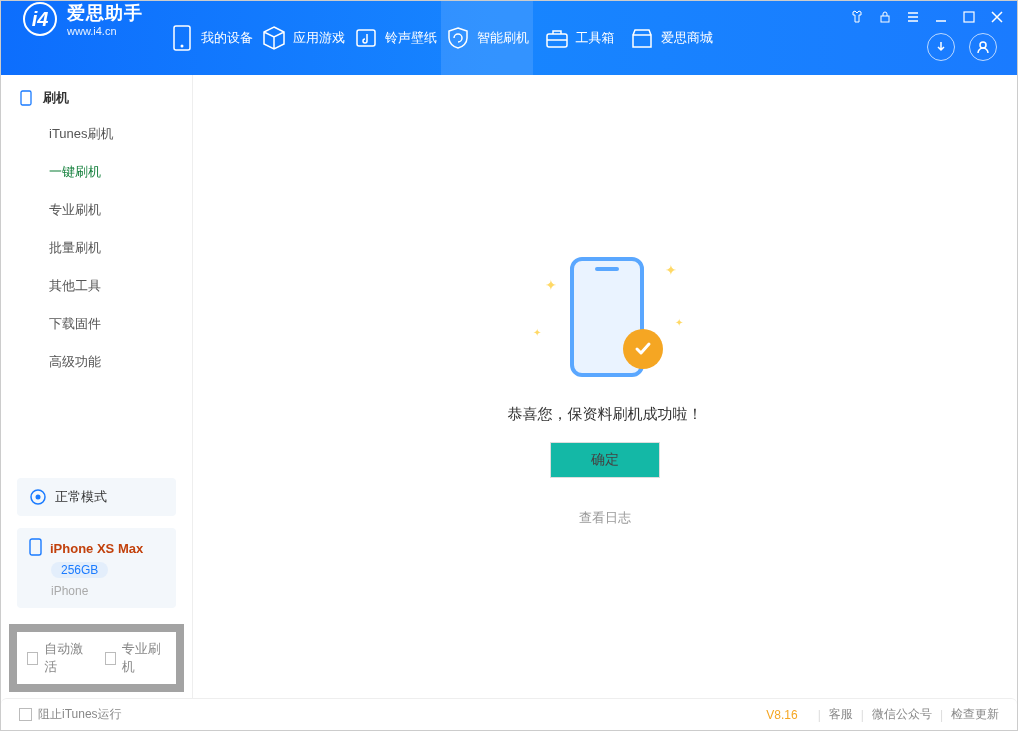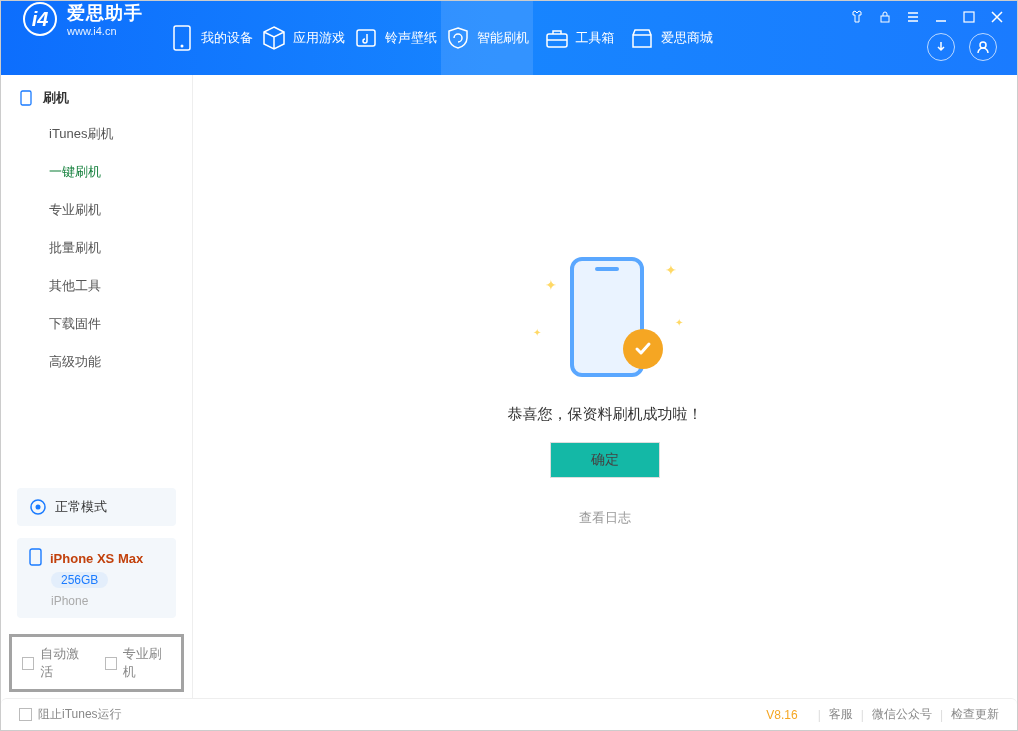--- a/index.html
+++ b/index.html
@@ -40,21 +40,21 @@
 .content { flex: 1; display: flex; flex-direction: column; align-items: center; justify-content: center; gap: 18px; position: relative; }
 .phone-illust { position: relative; width: 180px; height: 140px; }
 .phone-box { position:absolute; left:55px; top:10px; width: 74px; height: 120px; border: 4px solid #5aa7ff; border-radius: 12px; background: #eaf3ff; }
 .phone-box::before { content:""; position:absolute; top:6px; left:50%; transform:translateX(-50%); width:24px; height:4px; background:#5aa7ff; border-radius:2px; }
 .check-badge { position:absolute; left:108px; top:82px; width:40px; height:40px; background:#f5a623; border-radius:50%; display:flex; align-items:center; justify-content:center; }
 .sparkle { position:absolute; color:#ffd966; font-size:14px; }
 .succ-text { font-size: 15px; color: #333; }
 .ok-btn { border: 1px solid #ddd; background:#14b8a6; padding: 8px 40px; font-size: 14px; color:#444; cursor:pointer; }
 .log-link { color:#999; font-size:13px; cursor:pointer;margin-top:13px; }
 
-.bottom-options { border: 3px solid #a3a3a3; margin: 6px 8px; padding: 8px 10px; display:flex; gap:16px; font-size:13px; color:#888; }
+.bottom-options { border: 8px solid #a3a3a3; margin: 6px 8px; padding: 8px 10px; display:flex; gap:16px; font-size:13px; color:#888; }
 .chk { display:flex; align-items:center; gap:6px; cursor:pointer; }
 .chkbox { width:13px; height:13px; border:1px solid #bbb; }
 
 .footer { height: 32px; border-top:1px solid #eee; display:flex; align-items:center; padding: 0 18px; font-size:12px; color:#888;border-radius:6px; }
 .footer-left { display:flex; align-items:center; gap:6px; }
 .footer-right { margin-left:auto; display:flex; align-items:center; gap:8px; }
 .footer-right .divider { color:#ddd; }
 .footer-link { cursor:pointer; }
 .version { color:#f5a623; margin-right: 12px; }
 

